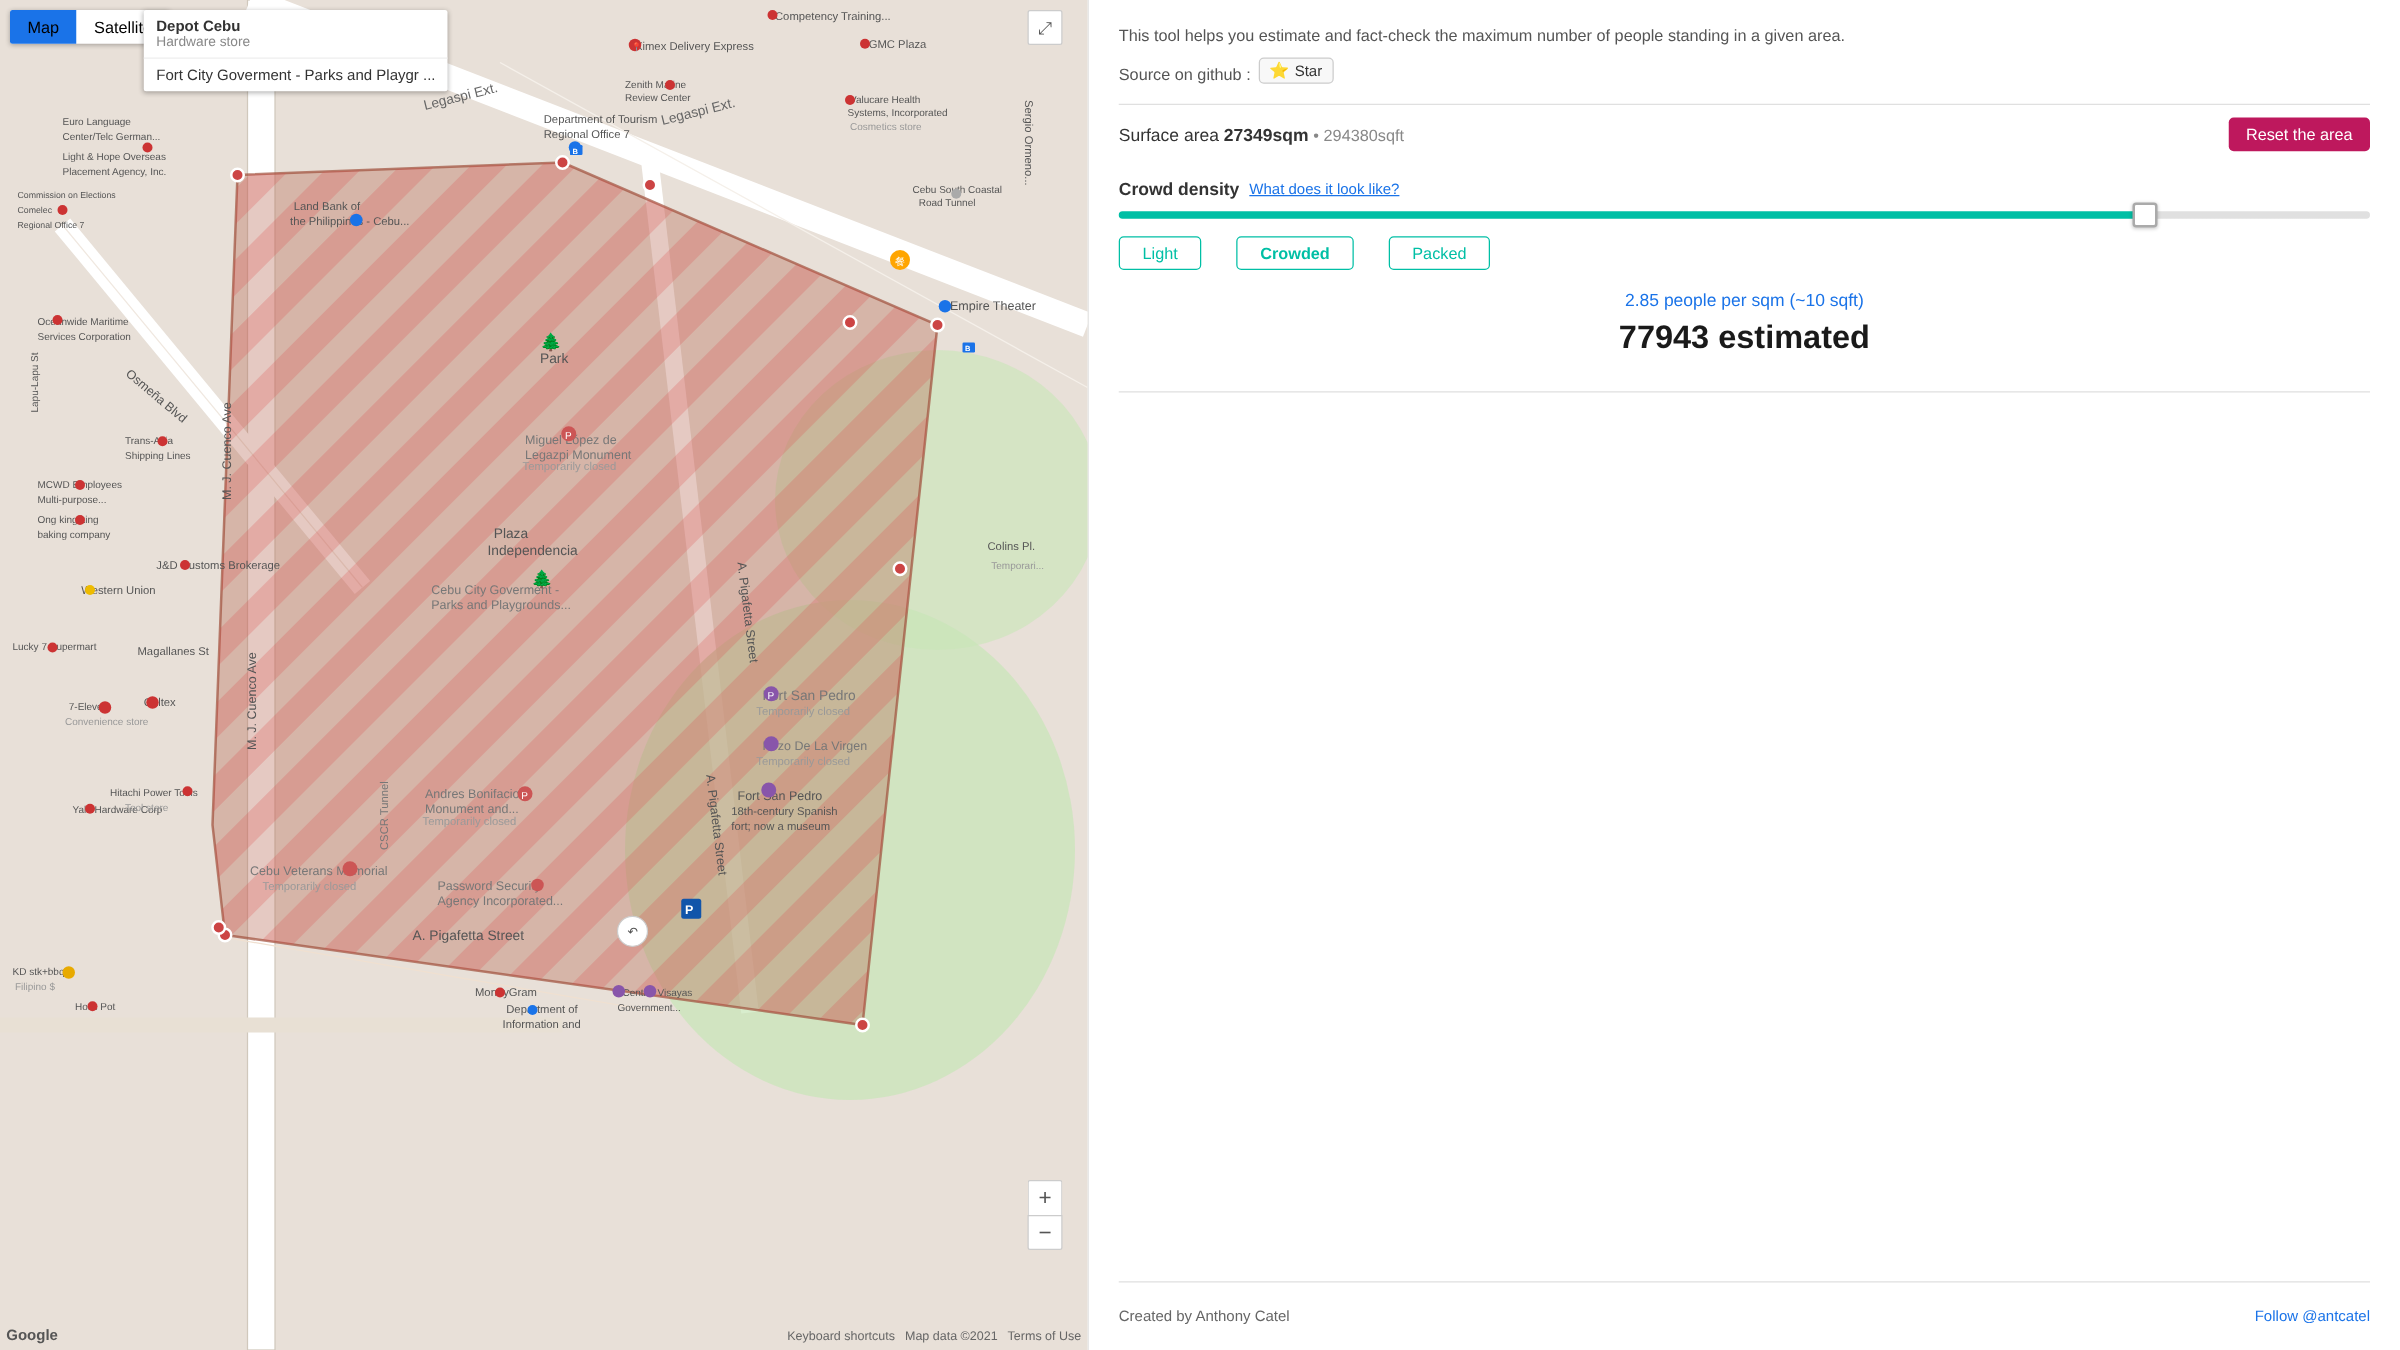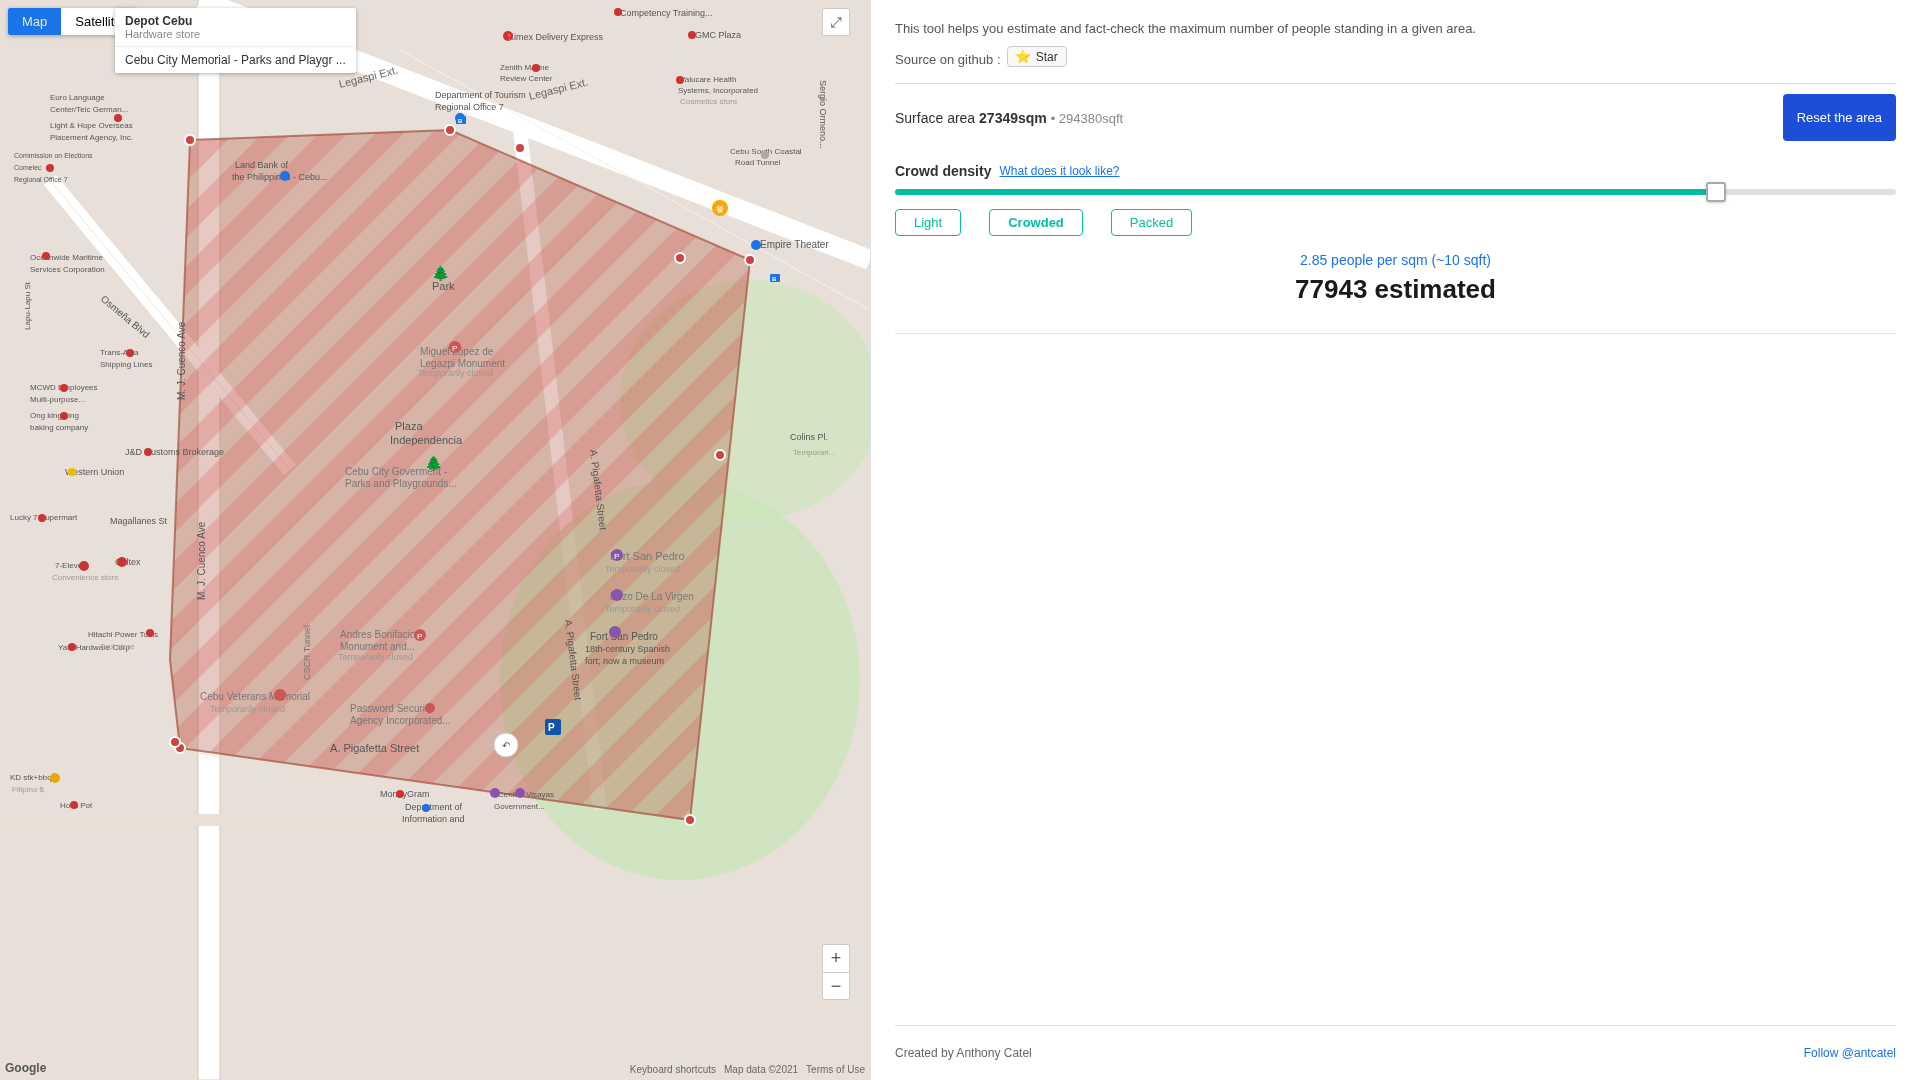--- a/index.html
+++ b/index.html
@@ -36,21 +36,21 @@
     .map-tab {
       padding: 6px 14px;
       font-size: 13px;
       cursor: pointer;
       border: none;
       background: transparent;
     }
 
     .map-tab.active {
       background: #1a73e8;
-      color: #e5e5e5;
+      color: #000000;
       border-radius: 2px 0 0 2px;
     }
 
     
     .map-search-box {
       position: absolute;
       top: 8px;
       left: 115px;
       background: white;
       border-radius: 2px;
@@ -207,24 +207,24 @@
     .surface-area-label {
       font-size: 14px;
       color: #333;
     }
 
     .surface-area-label strong {
       font-weight: 600;
     }
 
     .reset-btn {
-      background: #1d4ed8;
+      background: #be185d;
       color: white;
       border: none;
-      padding: 16px 14px;
+      padding: 6px 14px;
       border-radius: 4px;
       font-size: 13px;
       cursor: pointer;
       white-space: nowrap;
     }
 
     
     .crowd-density-section {
       margin-top: 12px;
     }
@@ -622,21 +622,21 @@
       <button class="map-tab active">Map</button>
       <button class="map-tab">Satellite</button>
     </div>
 
     <div class="map-search-box">
       <div class="map-search-result">
         <div style="font-weight:600;font-size:12px;">Depot Cebu</div>
         <div style="font-size:11px;color:#888;">Hardware store</div>
       </div>
       <div class="map-search-result">
-        <div style="font-size:12px;">Cebu City Memorial - Parks and Playgr ...</div>
+        <div style="font-size:12px;">Fort City Goverment - Parks and Playgr ...</div>
       </div>
     </div>
 
     <div class="map-fullscreen">
       <span>⤢</span>
     </div>
 
     <div class="map-zoom">
       <button class="map-zoom-btn">+</button>
       <button class="map-zoom-btn">−</button>

